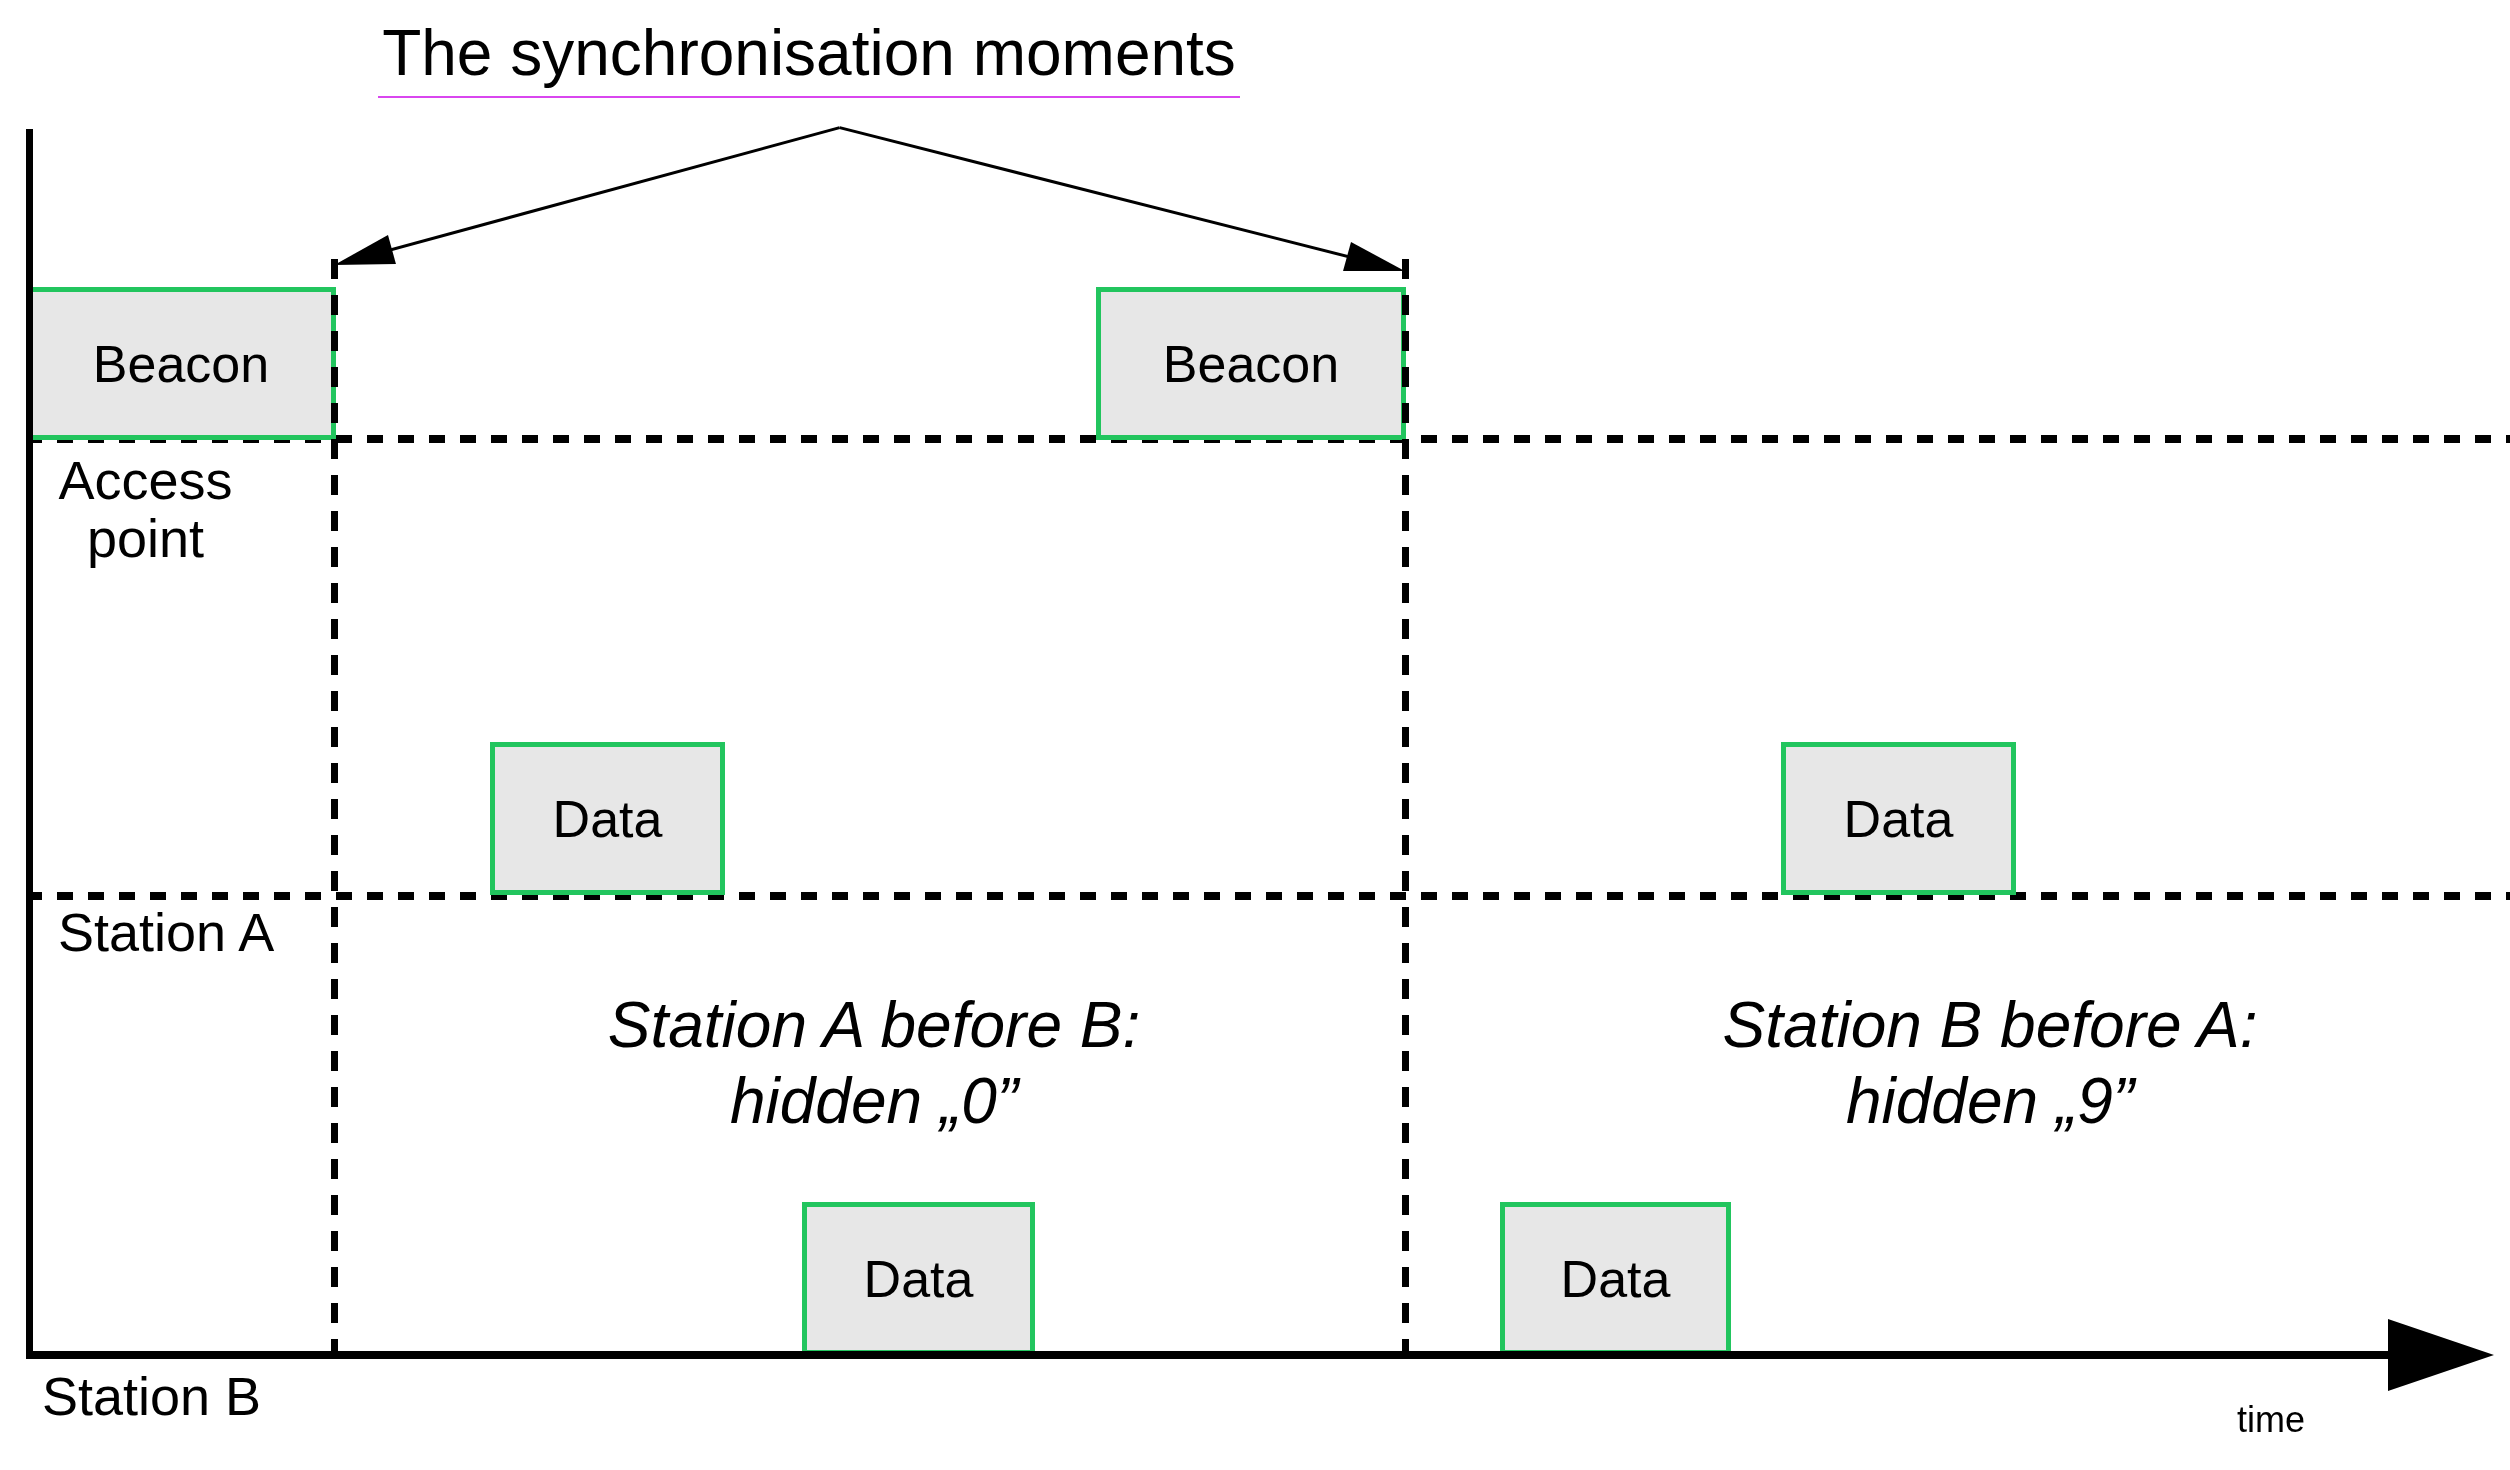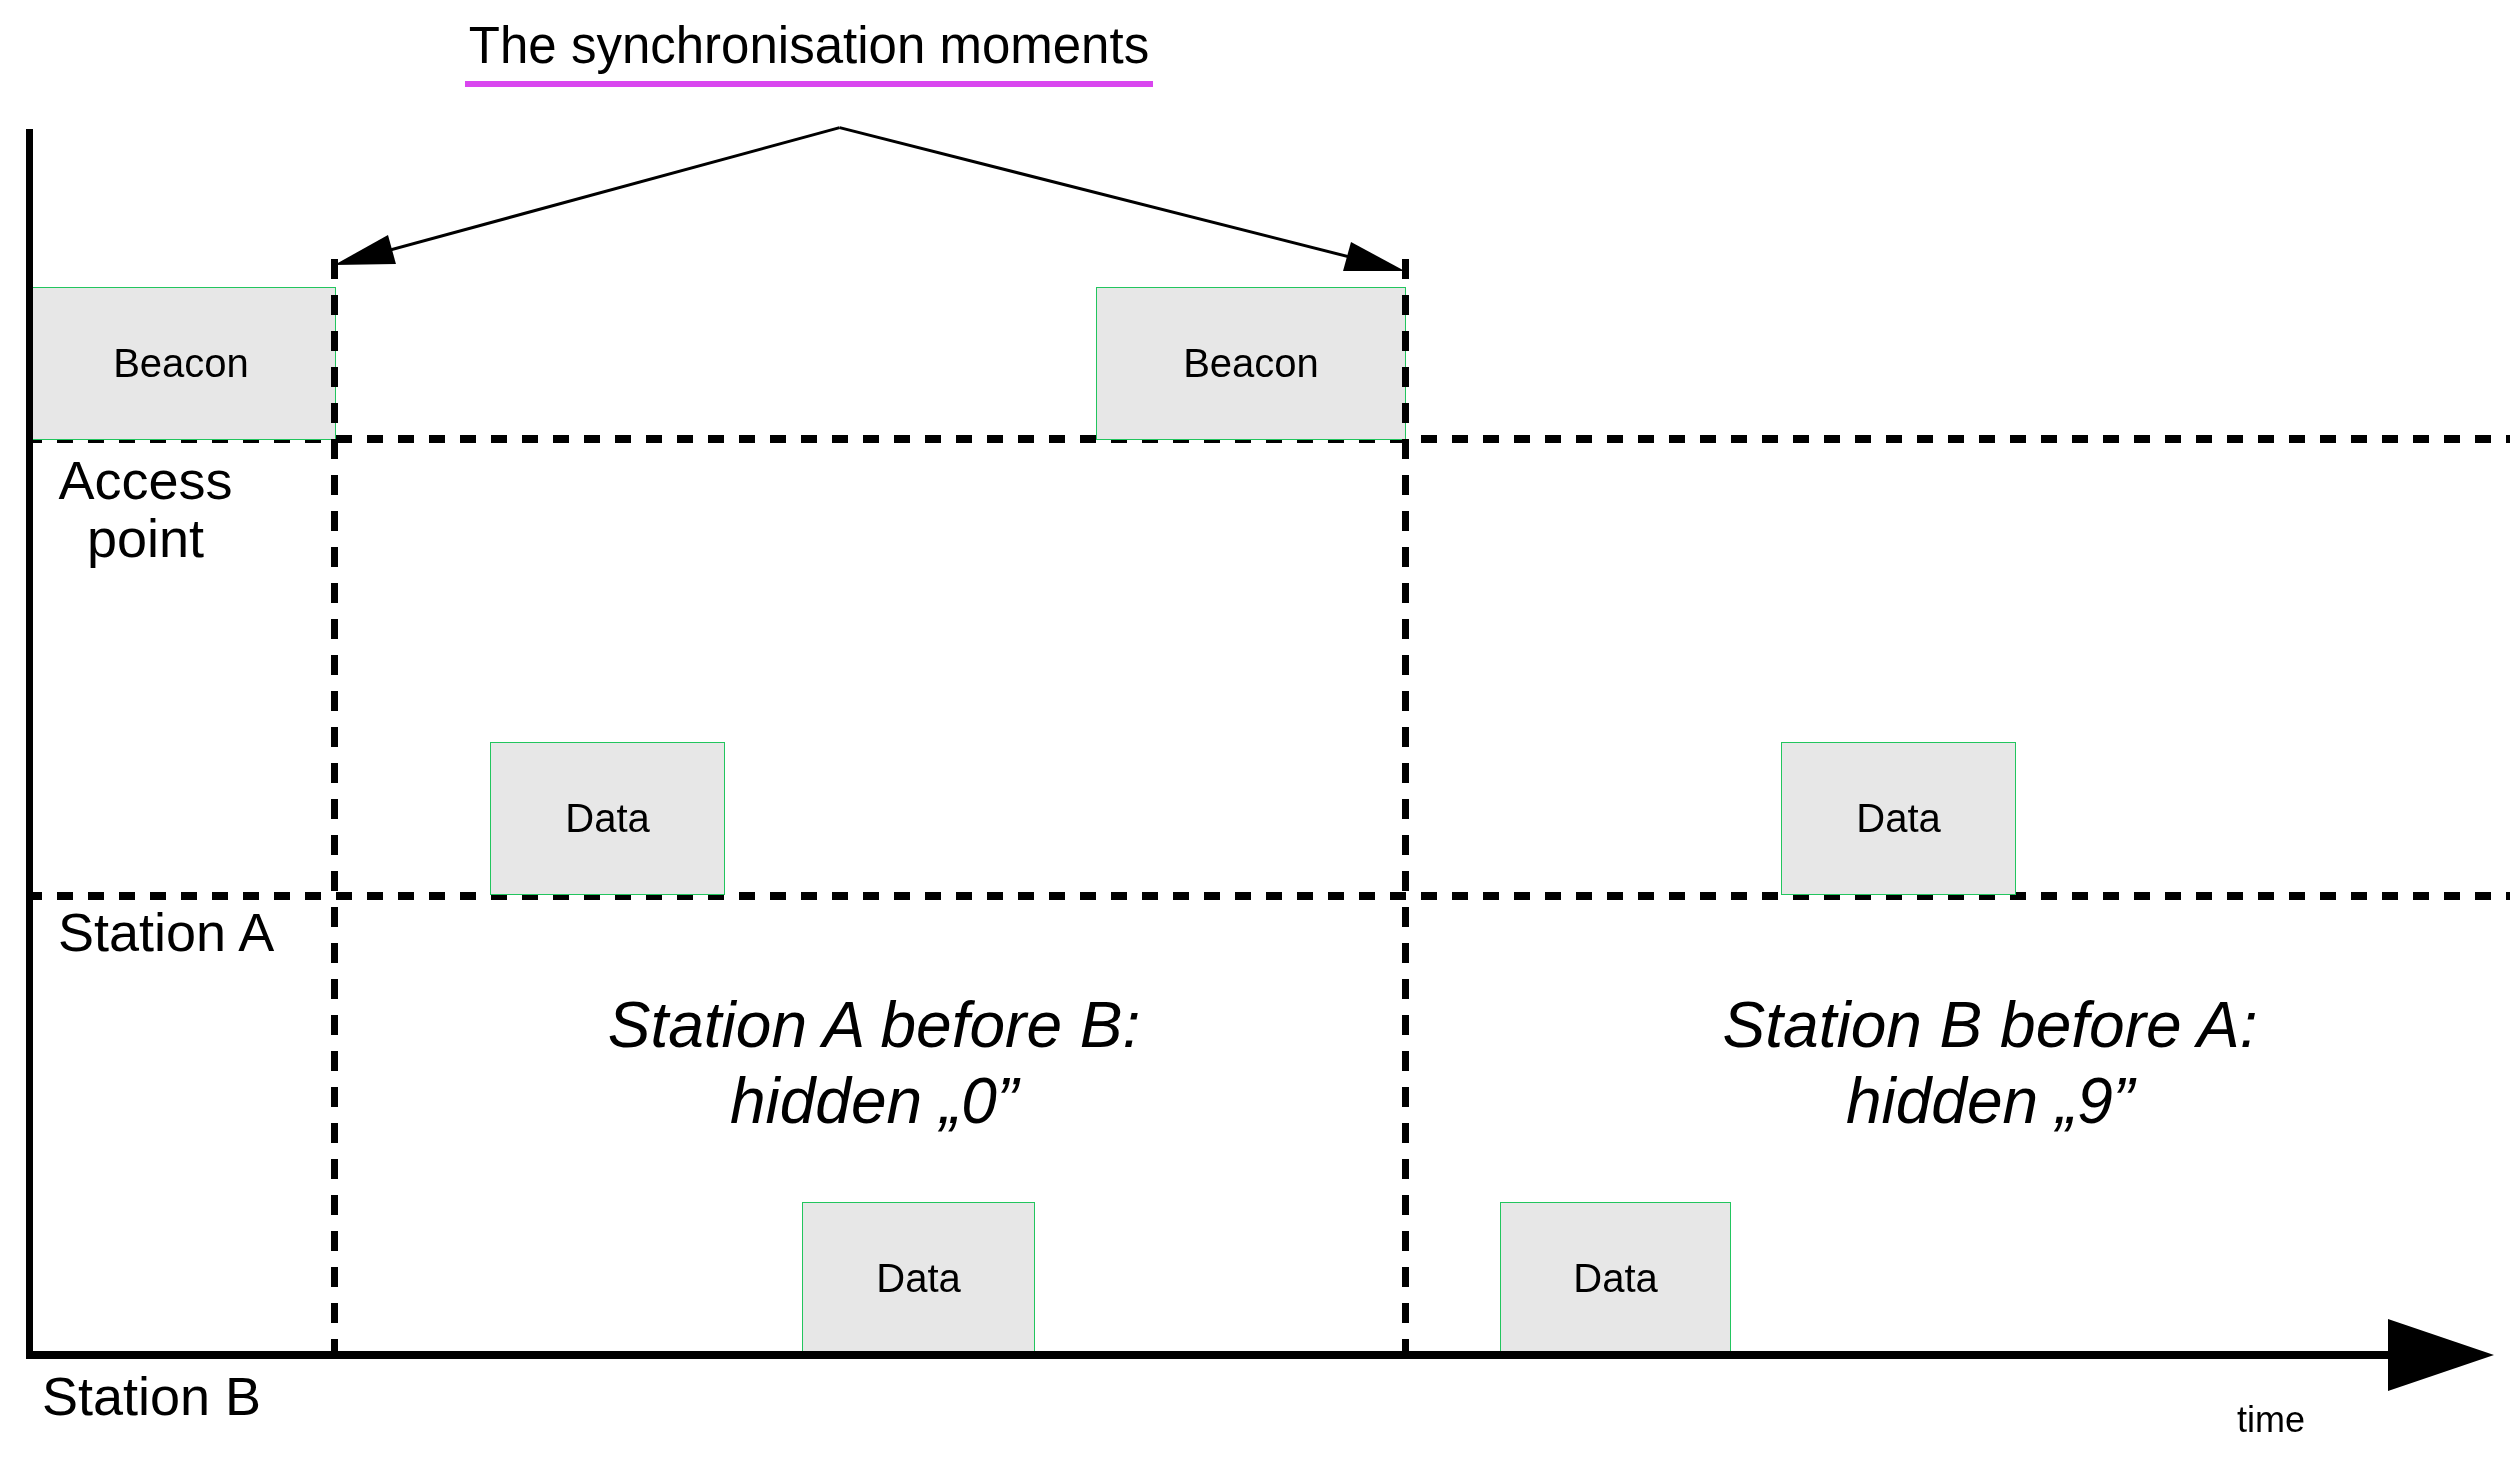--- a/index.html
+++ b/index.html
@@ -16,31 +16,31 @@
   .hdash{position:absolute;left:26px;width:2485px;height:8px;z-index:1;
     background:repeating-linear-gradient(90deg,#000 0 16px,transparent 16px 31px);}
   #ap-line{top:435px;}
   #sta-line{top:892px;}
   .vdash{position:absolute;top:259px;width:7px;height:1096px;z-index:3;
     background:repeating-linear-gradient(180deg,#000 0 20px,transparent 20px 36px);}
   #sync1{left:331px;}
   #sync2{left:1402px;}
   
   .box{position:absolute;box-sizing:border-box;background:var(--box-fill,#e7e7e7);
-    border:1px solid #22c55e;display:flex;align-items:center;justify-content:center;
-    font-size:40px;z-index:2;}
+    border:5px solid #22c55e;display:flex;align-items:center;justify-content:center;
+    font-size:52px;z-index:2;}
   #beacon1{left:26px;top:287px;width:310px;height:153px;}
   #beacon2{left:1096px;top:287px;width:310px;height:153px;}
   #data-a1{left:490px;top:742px;width:235px;height:153px;}
   #data-a2{left:1781px;top:742px;width:235px;height:153px;}
   #data-b1{left:802px;top:1202px;width:233px;height:153px;}
   #data-b2{left:1500px;top:1202px;width:231px;height:153px;}
   
   .title-wrap{position:absolute;left:0;top:16px;width:1618px;text-align:center;z-index:5;}
-  .title{display:inline-block;font-size:51px;border-bottom:6px solid #d946ef;padding:0 4px 6px 4px;}
+  .title{display:inline-block;font-size:64px;border-bottom:2px solid #d946ef;padding:0 4px 6px 4px;}
   
   .lane-label{position:absolute;font-size:54px;z-index:5;line-height:1.08;}
   #ap-label{left:14px;top:451px;width:263px;text-align:center;}
   #sta-label{left:38px;top:903px;margin-left:20px;}
   #stb-label{left:42px;top:1367px;}
   #time-label{left:2237px;top:1401px;font-size:36px;}
   
   .case-note{position:absolute;top:988px;width:796px;text-align:center;
     font-style:italic;font-size:64px;line-height:1.18;z-index:5;}
   #case-left{left:476px;}

